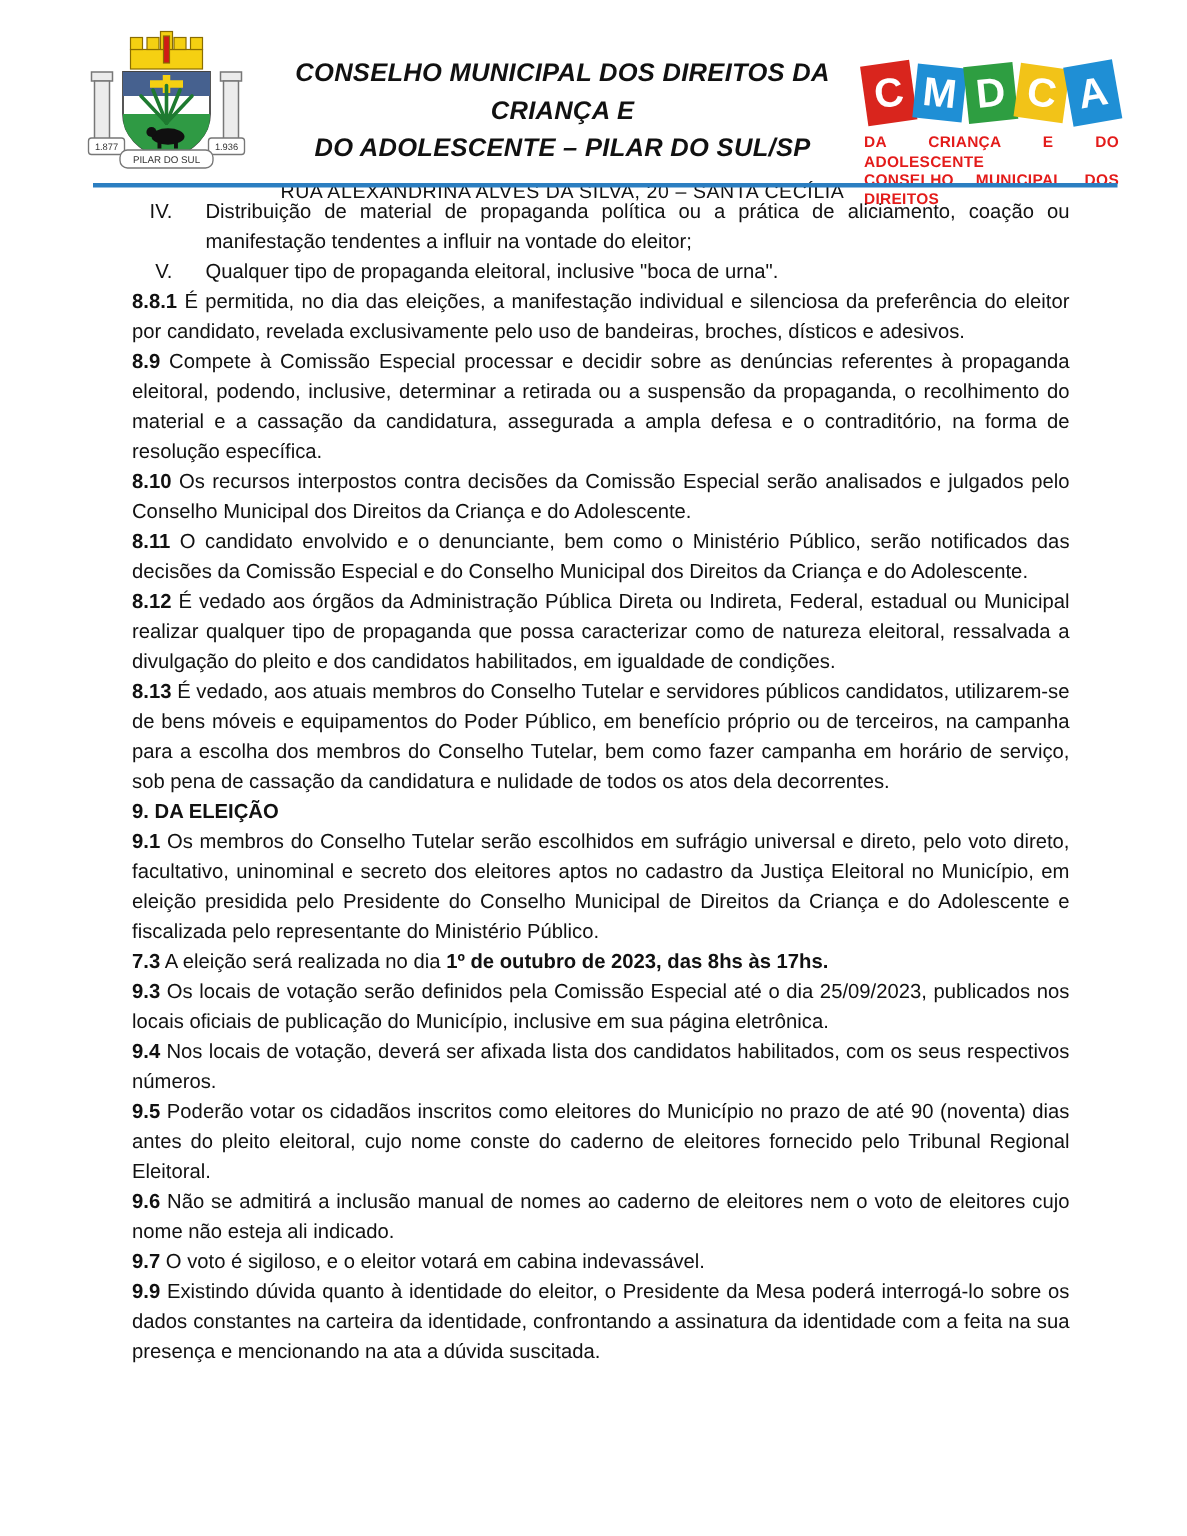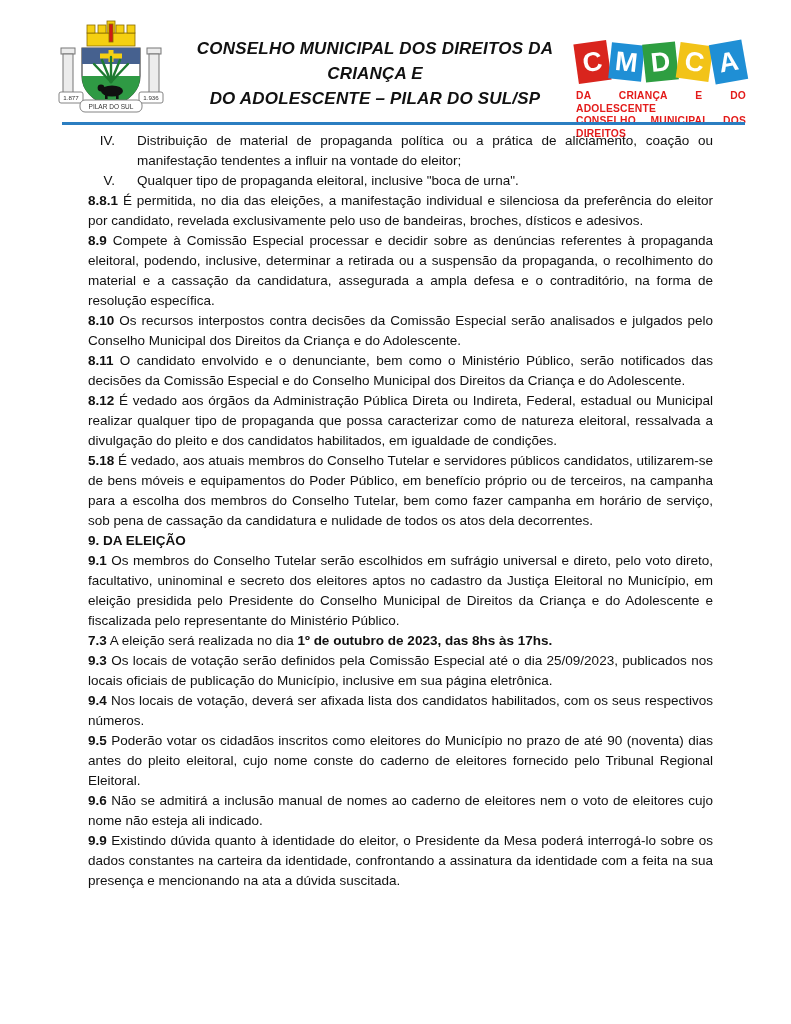--- a/index.html
+++ b/index.html
@@ -91,20 +91,21 @@
     <g fill="#333" font-family="Liberation Sans, sans-serif" text-anchor="middle">
       <text x="15" y="88" font-size="6.2">1.877</text>
       <text x="95" y="88" font-size="6.2">1.936</text>
       <text x="55" y="96.5" font-size="6.5">PILAR DO SUL</text>
     </g>
   </svg>
 
   <div class="title-block">
     <div class="title-line">CONSELHO MUNICIPAL DOS DIREITOS DA CRIANÇA E</div>
     <div class="title-line">DO ADOLESCENTE – PILAR DO SUL/SP</div>
+    <div class="address-line">RUA ALEXANDRINA ALVES DA SILVA, 20 – SANTA CECÍLIA</div>
   </div>
 
   <div class="cmdca">
     <div class="tiles">
       <span class="tile tile-0">C</span>
       <span class="tile tile-1">M</span>
       <span class="tile tile-2">D</span>
       <span class="tile tile-3">C</span>
       <span class="tile tile-4">A</span>
     </div>
@@ -131,34 +132,36 @@
   <p><b class="pnum">8.8.1</b>
     <span>É permitida, no dia das eleições, a manifestação individual e silenciosa da preferência do eleitor por candidato, revelada exclusivamente pelo uso de bandeiras, broches, dísticos e adesivos.</span></p>
   <p><b class="pnum">8.9</b>
     <span>Compete à Comissão Especial processar e decidir sobre as denúncias referentes à propaganda eleitoral, podendo, inclusive, determinar a retirada ou a suspensão da propaganda, o recolhimento do material e a cassação da candidatura, assegurada a ampla defesa e o contraditório, na forma de resolução específica.</span></p>
   <p><b class="pnum">8.10</b>
     <span>Os recursos interpostos contra decisões da Comissão Especial serão analisados e julgados pelo Conselho Municipal dos Direitos da Criança e do Adolescente.</span></p>
   <p><b class="pnum">8.11</b>
     <span>O candidato envolvido e o denunciante, bem como o Ministério Público, serão notificados das decisões da Comissão Especial e do Conselho Municipal dos Direitos da Criança e do Adolescente.</span></p>
   <p><b class="pnum">8.12</b>
     <span>É vedado aos órgãos da Administração Pública Direta ou Indireta, Federal, estadual ou Municipal realizar qualquer tipo de propaganda que possa caracterizar como de natureza eleitoral, ressalvada a divulgação do pleito e dos candidatos habilitados, em igualdade de condições.</span></p>
-  <p><b class="pnum">5.18</b>
+  <p><b class="pnum">8.13</b>
     <span>É vedado, aos atuais membros do Conselho Tutelar e servidores públicos candidatos, utilizarem-se de bens móveis e equipamentos do Poder Público, em benefício próprio ou de terceiros, na campanha para a escolha dos membros do Conselho Tutelar, bem como fazer campanha em horário de serviço, sob pena de cassação da candidatura e nulidade de todos os atos dela decorrentes.</span></p>
 
   <p class="section-heading">9. DA ELEIÇÃO</p>
 
   <p><b class="pnum">9.1</b>
     <span>Os membros do Conselho Tutelar serão escolhidos em sufrágio universal e direto, pelo voto direto, facultativo, uninominal e secreto dos eleitores aptos no cadastro da Justiça Eleitoral no Município, em eleição presidida pelo Presidente do Conselho Municipal de Direitos da Criança e do Adolescente e fiscalizada pelo representante do Ministério Público.</span></p>
   <p><b class="pnum">7.3</b>
     <span>A eleição será realizada no dia</span>
     <b>1º de outubro de 2023, das 8hs às 17hs.</b></p>
   <p><b class="pnum">9.3</b>
     <span>Os locais de votação serão definidos pela Comissão Especial até o dia 25/09/2023, publicados nos locais oficiais de publicação do Município, inclusive em sua página eletrônica.</span></p>
   <p><b class="pnum">9.4</b>
     <span>Nos locais de votação, deverá ser afixada lista dos candidatos habilitados, com os seus respectivos números.</span></p>
   <p><b class="pnum">9.5</b>
     <span>Poderão votar os cidadãos inscritos como eleitores do Município no prazo de até 90 (noventa) dias antes do pleito eleitoral, cujo nome conste do caderno de eleitores fornecido pelo Tribunal Regional Eleitoral.</span></p>
   <p><b class="pnum">9.6</b>
     <span>Não se admitirá a inclusão manual de nomes ao caderno de eleitores nem o voto de eleitores cujo nome não esteja ali indicado.</span></p>
+  <p><b class="pnum">9.7</b>
+    <span>O voto é sigiloso, e o eleitor votará em cabina indevassável.</span></p>
   <p><b class="pnum">9.9</b>
     <span>Existindo dúvida quanto à identidade do eleitor, o Presidente da Mesa poderá interrogá-lo sobre os dados constantes na carteira da identidade, confrontando a assinatura da identidade com a feita na sua presença e mencionando na ata a dúvida suscitada.</span></p>
 
 </div>
 
 </body></html>

